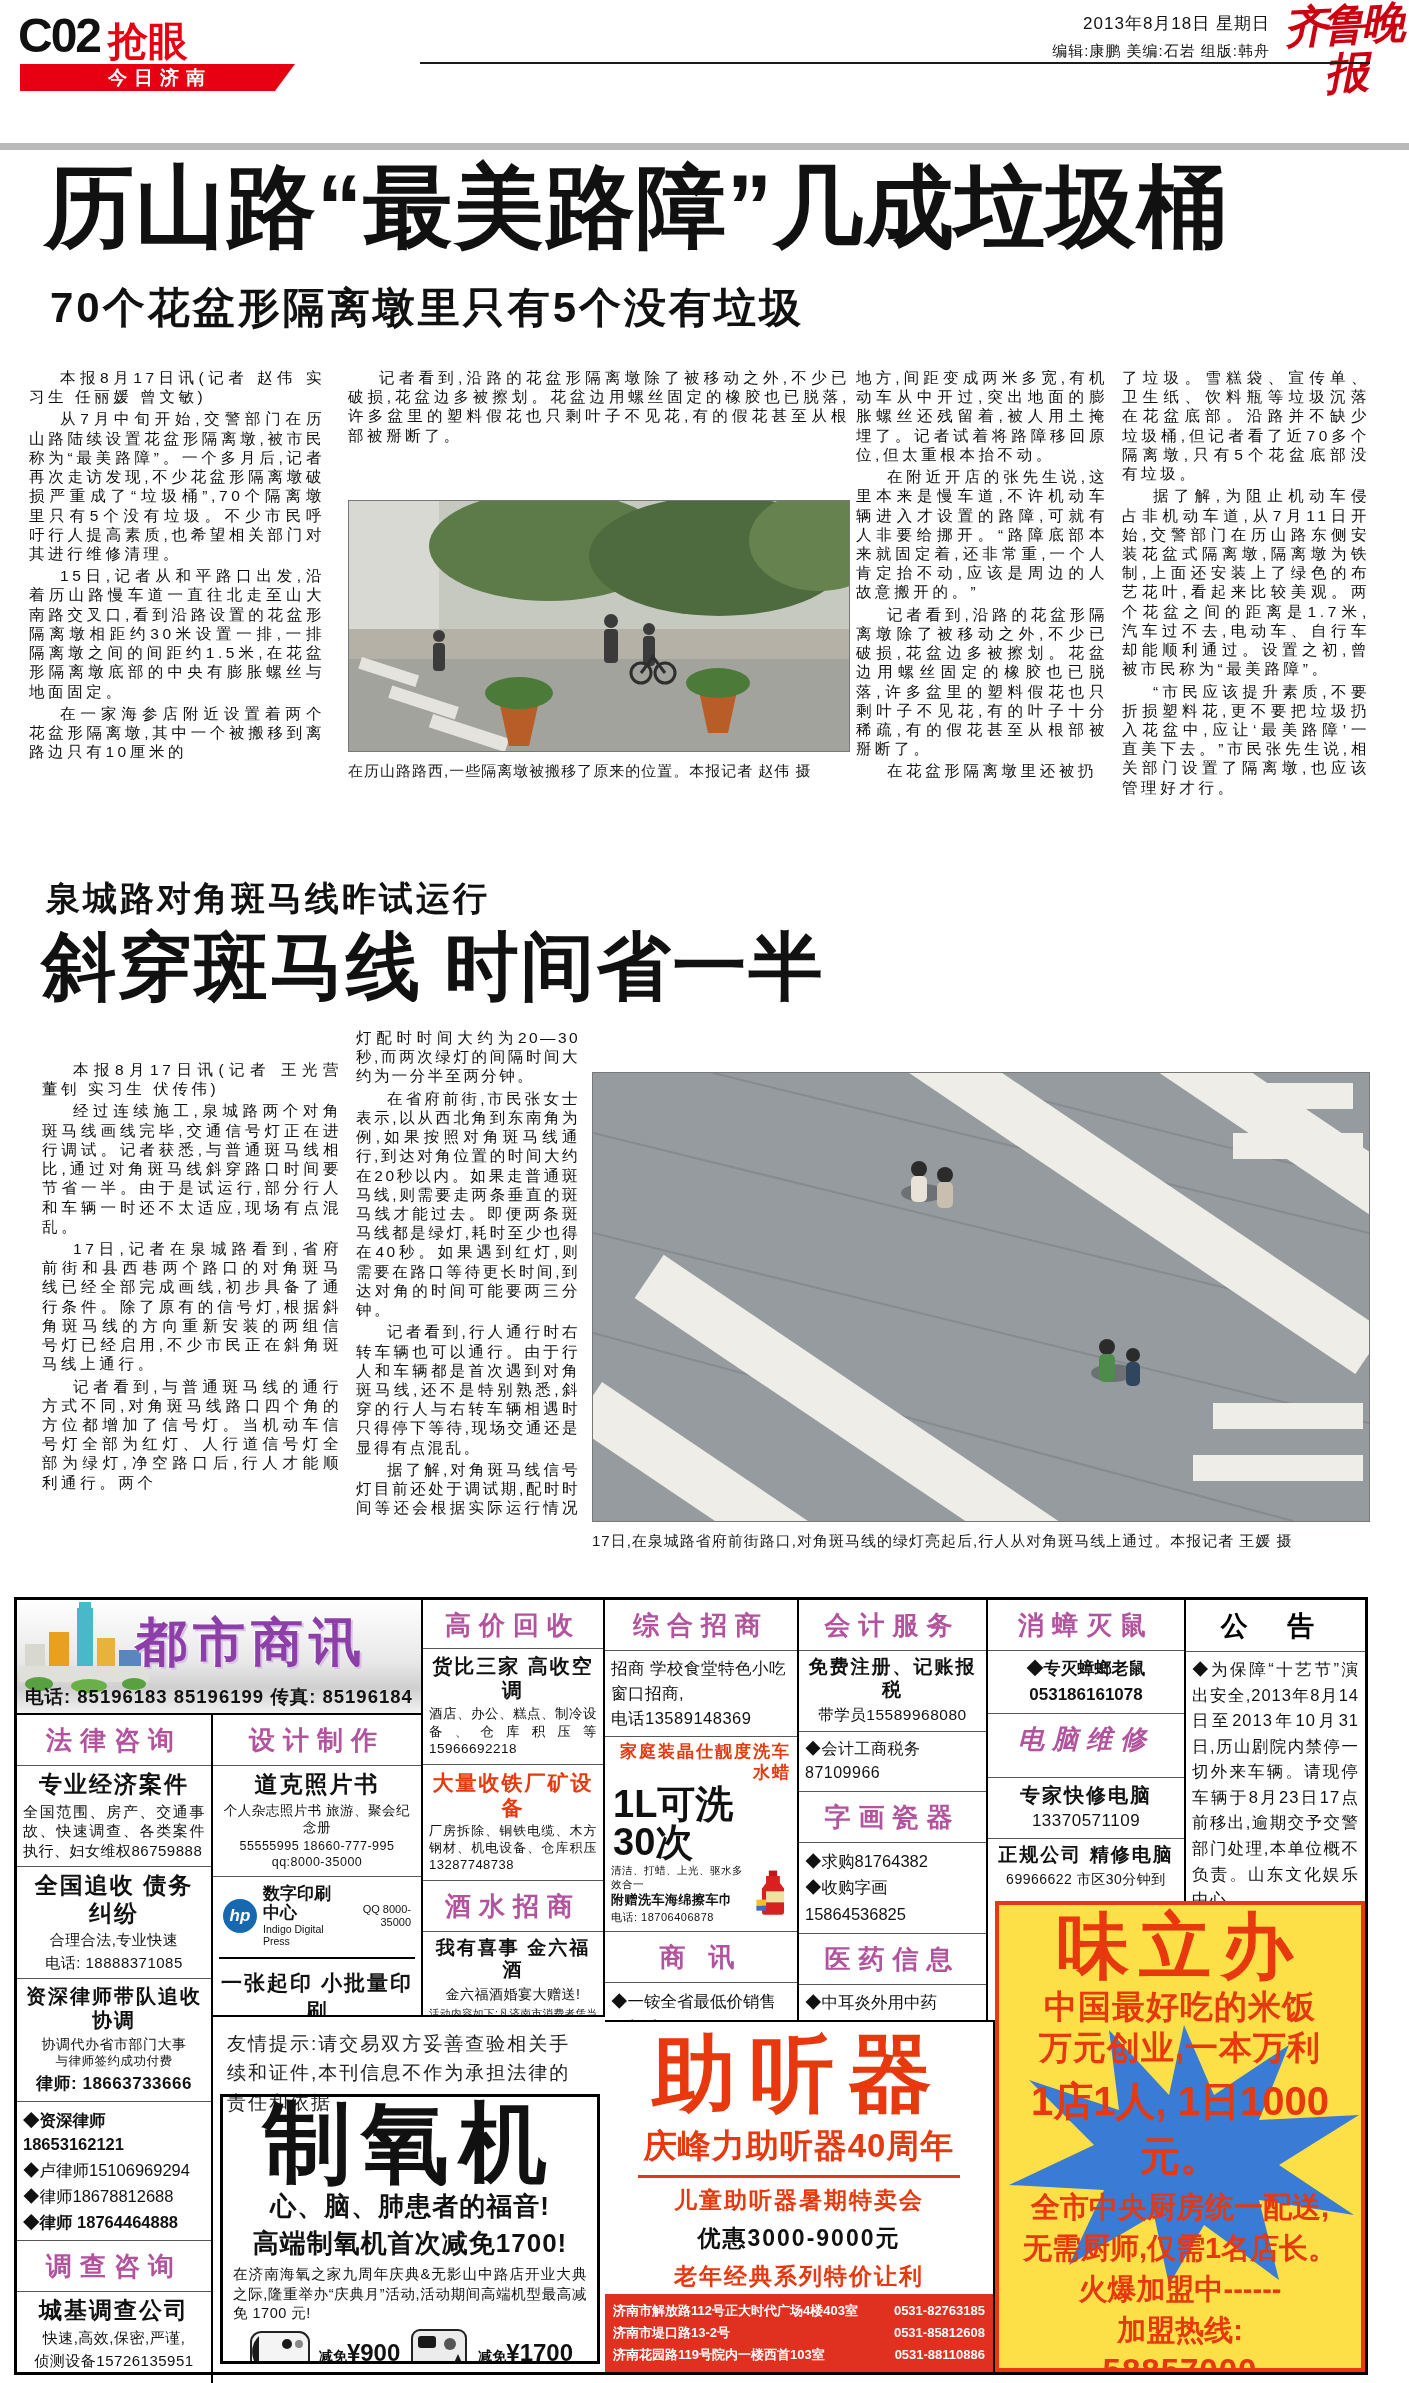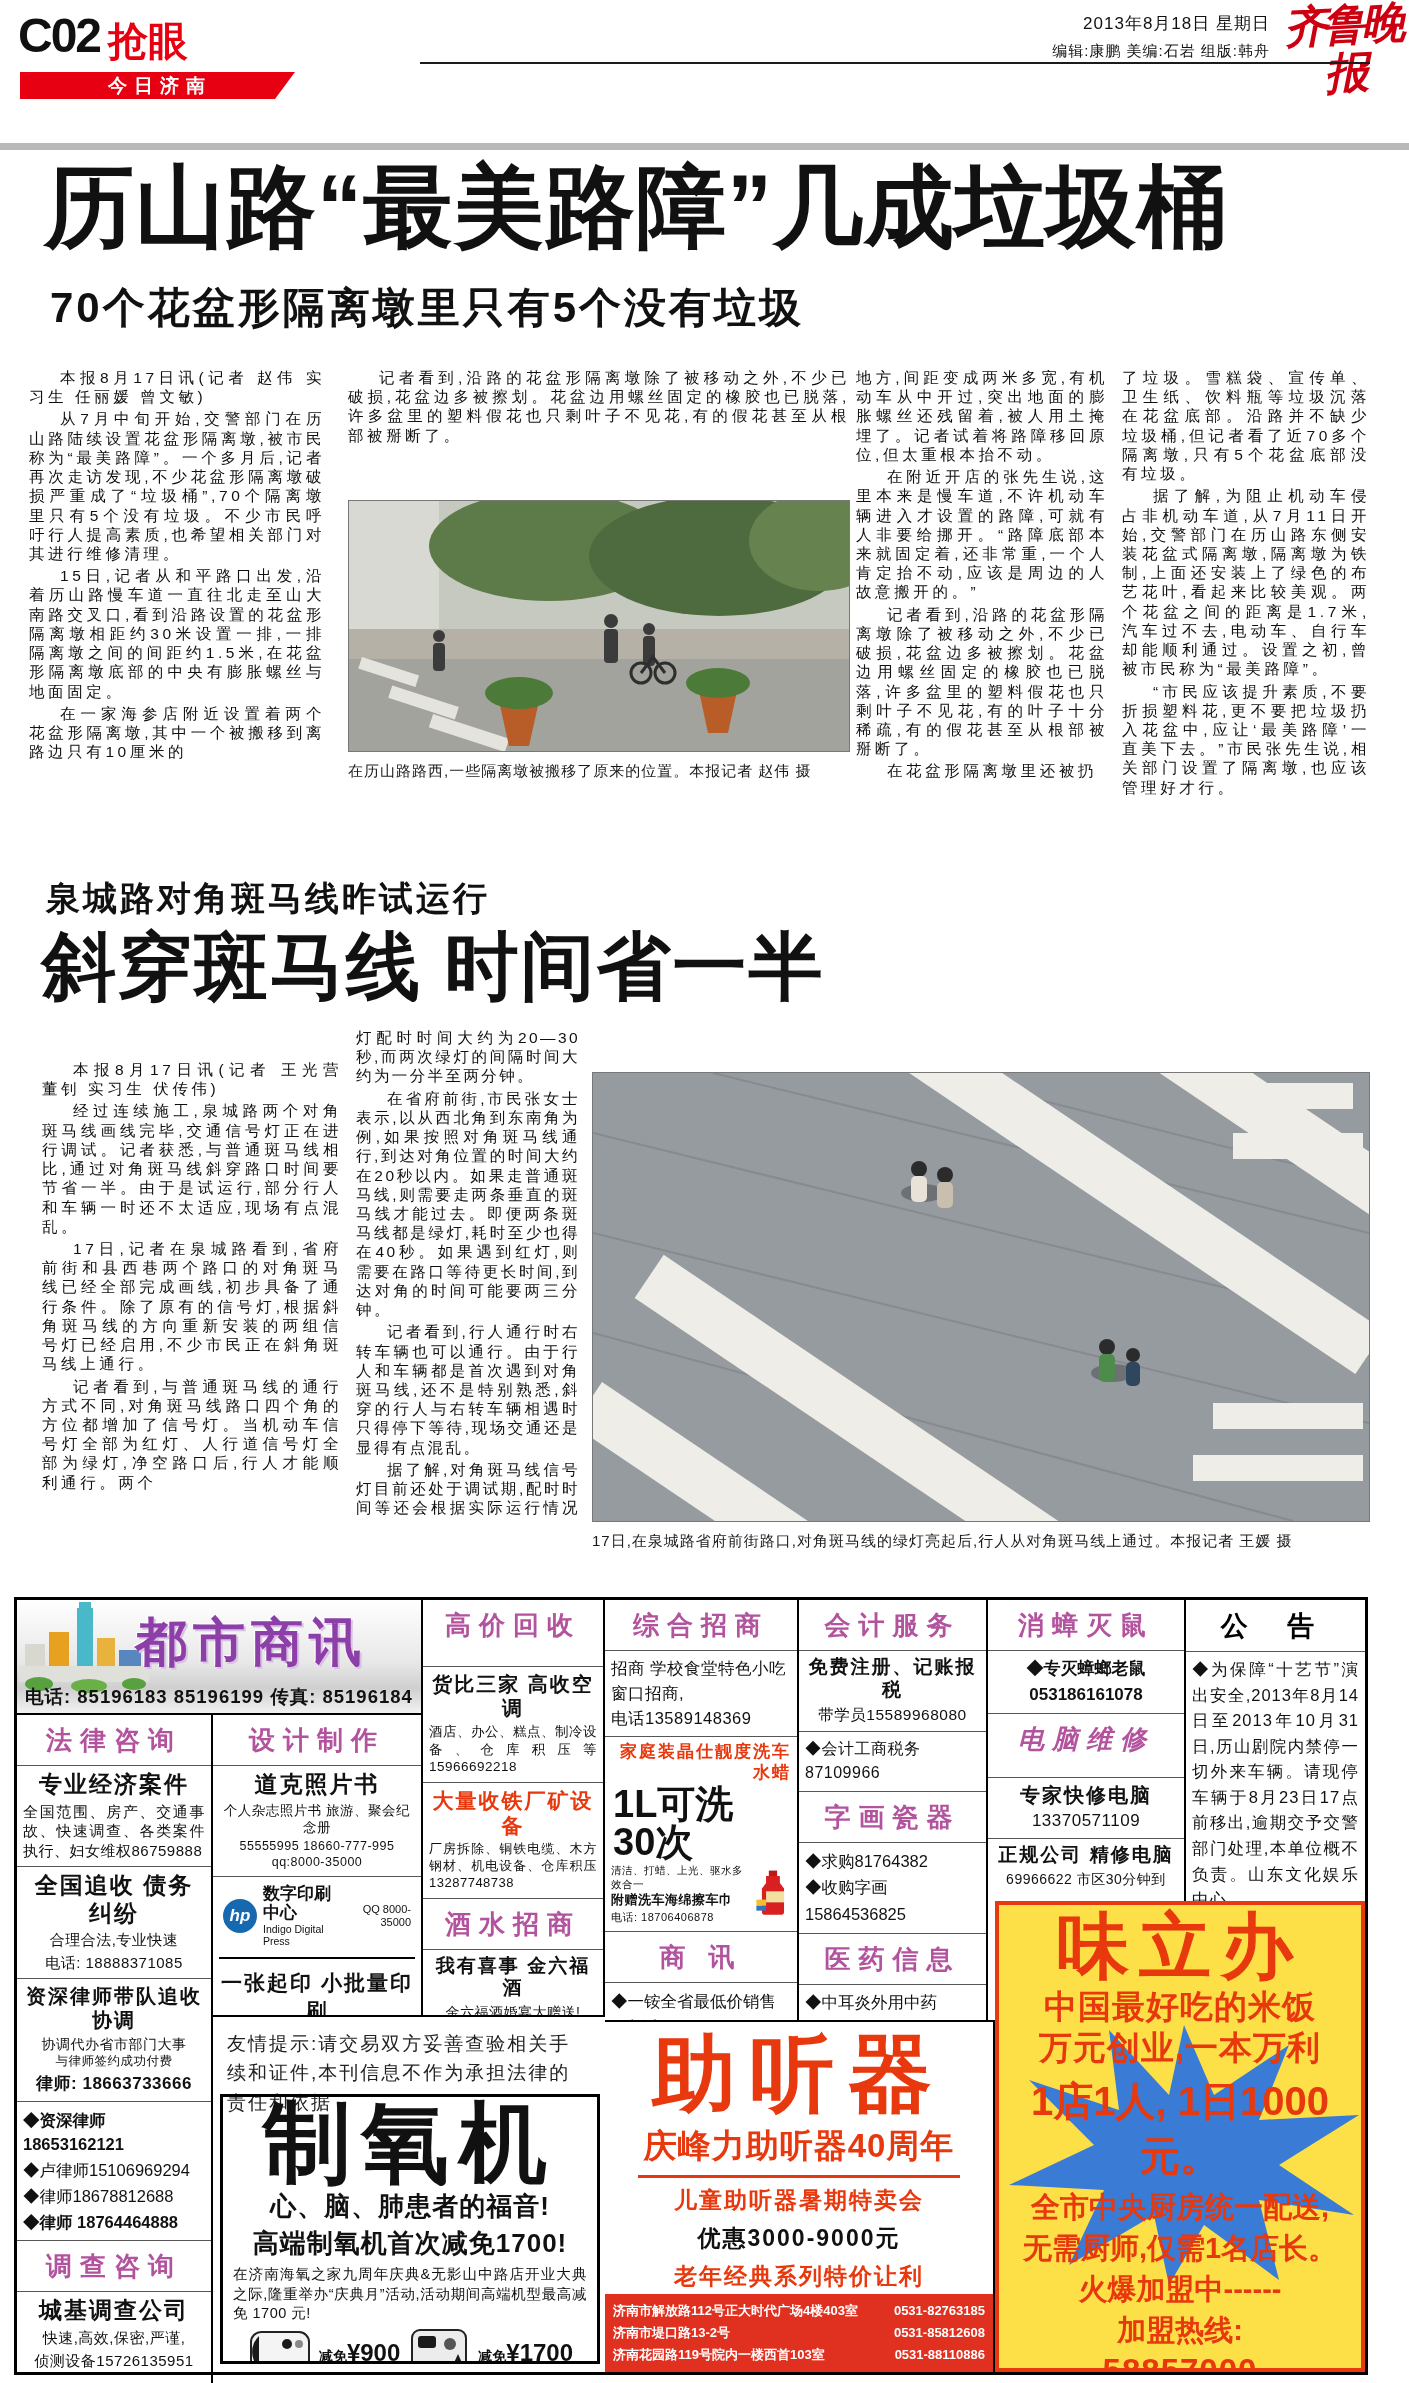--- a/index.html
+++ b/index.html
@@ -5,21 +5,21 @@
   html,body{margin:0;padding:0;background:#e8e8e8;}
   .page{position:relative;width:1409px;height:2383px;background:#fff;overflow:hidden;
         font-family:"Liberation Sans",sans-serif;color:#111;}
   .abs{position:absolute;}
   
   .pagecode{left:18px;top:8px;font-size:48px;font-weight:900;letter-spacing:-2px;}
   .secname{left:108px;top:14px;font-size:40px;font-weight:900;color:#e60012;}
   .banner{left:20px;top:64px;width:275px;height:27px;background:#e60012;
           clip-path:polygon(0 0,100% 0,calc(100% - 20px) 100%,0 100%);
           color:#fff;font-size:19px;font-weight:700;letter-spacing:7px;
-          display:flex;align-items:center;padding-left:88px;box-sizing:border-box;margin-top:8px;}
+          display:flex;align-items:center;padding-left:88px;box-sizing:border-box;}
   .hdr-meta{left:840px;top:12px;width:430px;text-align:right;}
   .hdr-date{font-size:17px;letter-spacing:1px;}
   .hdr-staff{font-size:15px;margin-top:7px;letter-spacing:1px;}
   .paperlogo{left:1282px;top:2px;width:122px;text-align:center;color:#cc0010;
              font-family:"Liberation Serif",serif;font-style:italic;font-weight:900;
              font-size:44px;letter-spacing:-5px;transform:rotate(-3deg);line-height:1.1;}
   .hdr-rule{left:420px;top:62px;width:950px;height:2px;background:#1b1b1b;}
   .graybar{left:0;top:143px;width:1409px;height:7px;background:#b9b9b9;}
   
   .a1-headline{left:44px;top:158px;width:1330px;font-size:90px;font-weight:900;
@@ -304,21 +304,21 @@
             <div class="hpsub">Indigo Digital Press</div>
           </div>
           <div class="hpqq">QQ 8000-35000</div>
         </div>
         <div class="hpbig">一张起印  小批量印刷</div>
 
       </div>
     </div>
 
     <div class="abs colC">
-      <div class="sec" style="padding:0 4px 18px;">
+      <div class="sec" style="padding:0 4px 0;">
           <div class="phdr">高价回收</div>
         </div>
       <div class="sec">
         <div class="adt" style="font-size:20px;">货比三家 高收空调</div>
         <div class="adx" style="font-size:13.5px;text-align:justify;">酒店、办公、糕点、制冷设备、仓库积压等15966692218</div>
       </div>
       <div class="sec">
         <div class="adt red" style="font-size:21px;">大量收铁厂矿设备</div>
         <div class="adx" style="font-size:13px;text-align:justify;">厂房拆除、铜铁电缆、木方钢材、机电设备、仓库积压13287748738</div>
       </div>

